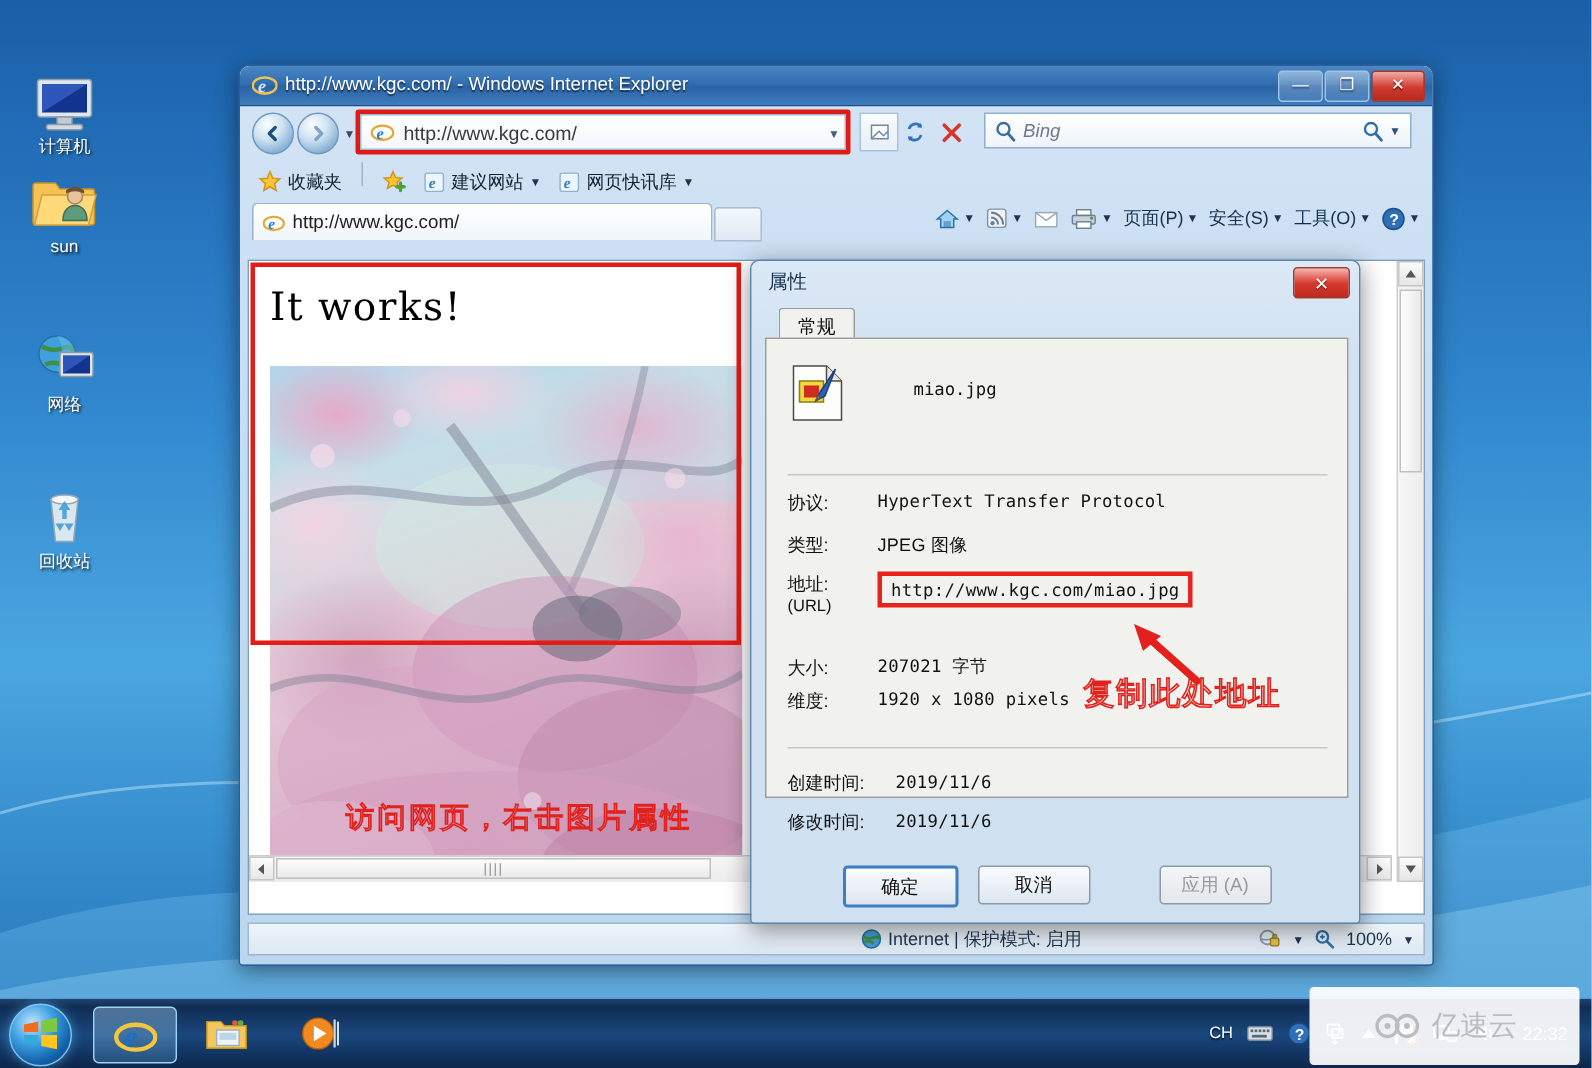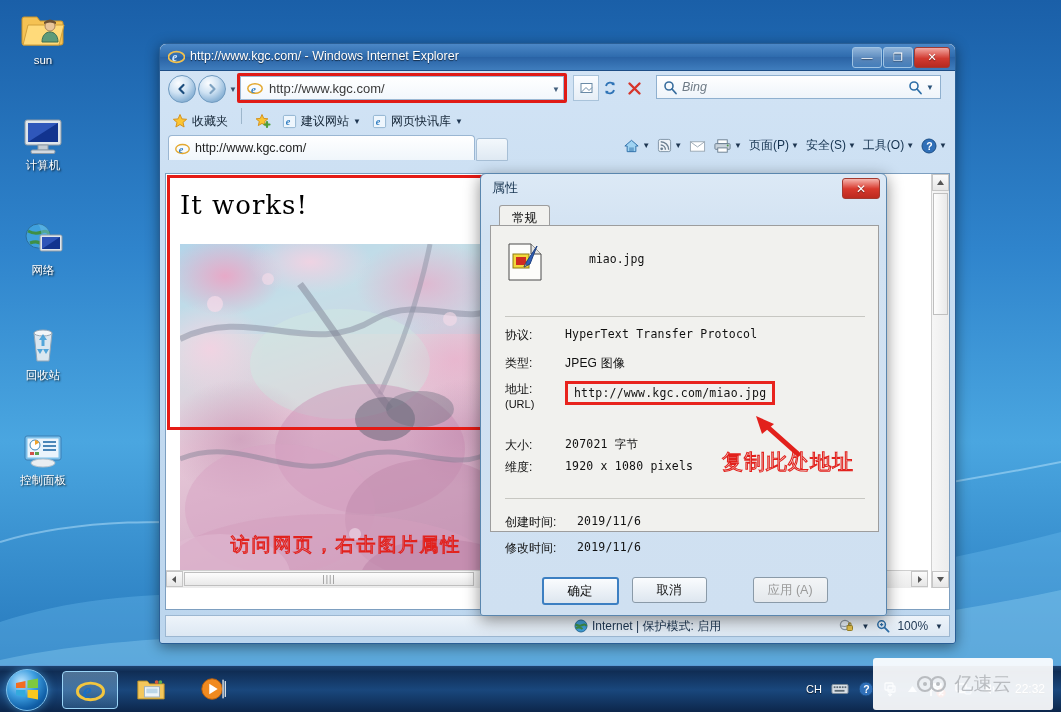--- a/index.html
+++ b/index.html
@@ -100,21 +100,21 @@
   .hs-thumb{position:absolute;left:18px;top:1px;width:290px;height:14px;
     background:linear-gradient(180deg,#fdfdfd,#e9e9e9);border:1px solid #bfbfbf;box-sizing:border-box;
     display:flex;align-items:center;justify-content:center;color:#8d8d8d;font-size:9px;letter-spacing:1px;}
   
   .statusbar{position:absolute;left:5px;bottom:6px;width:785px;height:22px;
     background:linear-gradient(180deg,#eef4fa,#dde8f3);border:1px solid #9cb7d1;
     box-sizing:border-box;display:flex;align-items:center;font-size:12px;color:#1c3550;}
   .sb-zone{margin-left:408px;display:flex;align-items:center;gap:4px;}
   .sb-right{position:absolute;right:6px;display:flex;align-items:center;gap:7px;}
   
-  .dlg{position:absolute;left:480px;top:173px;width:407px;height:443px;
+  .dlg{position:absolute;left:500px;top:173px;width:407px;height:443px;
     border:1px solid #5a86ae;border-radius:6px 6px 3px 3px;
     background:linear-gradient(180deg,#dce9f6 0%,#d2e2f2 14%,#cfe0f1 100%);
     box-shadow:0 4px 16px rgba(0,0,0,.45);box-sizing:border-box;}
   .dlg-title{height:27px;position:relative;}
   .dlg-title .t{position:absolute;left:11px;top:5px;font-size:13px;color:#16334f;}
   .dlg-close{position:absolute;right:6px;top:4px;width:36px;height:19px;border-radius:3px;
     border:1px solid #a33a30;background:linear-gradient(180deg,#f6b5ae,#d8392d 52%,#bc2a1f);
     display:flex;align-items:center;justify-content:center;color:#fff;font-size:12px;
     text-shadow:0 1px 1px rgba(0,0,0,.5);cursor:default;}
   .dlg-body{position:absolute;left:9px;top:31px;width:389px;height:370px;}
@@ -161,44 +161,44 @@
 <body>
 
 <svg class="wall-swoosh" viewBox="0 0 1061 290" preserveAspectRatio="none">
   <path d="M0,200 C240,120 520,250 1061,110 L1061,290 L0,290 Z" fill="rgba(120,200,245,.30)"></path>
   <path d="M0,238 C300,175 600,268 1061,168 L1061,290 L0,290 Z" fill="rgba(160,220,250,.32)"></path>
   <path d="M0,120 C200,60 430,165 1061,40" stroke="rgba(200,235,255,.45)" stroke-width="2" fill="none"></path>
 </svg>
 
 <div class="desktop-icons">
 
+  <div class="dicon" style="margin-top:46px;">
+    <div class="glyph">
+      <svg width="48" height="44" viewBox="0 0 48 44">
+        <rect x="6" y="7" width="36" height="25" rx="2" fill="#dfe6ec" stroke="#8d9aa6"></rect>
+        <rect x="9" y="10" width="30" height="19" fill="#12348f"></rect>
+        <path d="M9 10 h30 l-30 19z" fill="#3a63c9" opacity=".75"></path>
+        <rect x="19" y="32" width="10" height="5" fill="#c3ccd4" stroke="#8d9aa6"></rect>
+        <rect x="12" y="37" width="24" height="3.5" rx="1.6" fill="#d3dae1" stroke="#8d9aa6"></rect>
+      </svg>
+    </div>
+    <div class="lbl">计算机</div>
+  </div>
+
   <div class="dicon" style="margin-top:8px;">
     <div class="glyph">
       <svg width="48" height="44" viewBox="0 0 48 44">
         <path d="M5 9 h13 l3 4 h21 a2 2 0 0 1 2 2 v20 a2 2 0 0 1 -2 2 H5 a2 2 0 0 1 -2 -2 V11 a2 2 0 0 1 2 -2z" fill="#f5c253" stroke="#c8922b"></path>
         <path d="M9 17 h36 l-5 20 H4 z" fill="#ffda7a" stroke="#d2a03a"></path>
         <circle cx="31" cy="18" r="5" fill="#e8c49a" stroke="#a8835c"></circle>
         <path d="M23 34 c0-7 4-10 8-10 s8 3 8 10z" fill="#5e9b7a" stroke="#3c6e55"></path>
         <path d="M25 14 q6-5 12 0 l0 2 q-6-3-12 0z" fill="#6d5031"></path>
       </svg>
     </div>
     <div class="lbl">sun</div>
-  </div>
-
-  <div class="dicon" style="margin-top:46px;">
-    <div class="glyph">
-      <svg width="48" height="44" viewBox="0 0 48 44">
-        <rect x="6" y="7" width="36" height="25" rx="2" fill="#dfe6ec" stroke="#8d9aa6"></rect>
-        <rect x="9" y="10" width="30" height="19" fill="#12348f"></rect>
-        <path d="M9 10 h30 l-30 19z" fill="#3a63c9" opacity=".75"></path>
-        <rect x="19" y="32" width="10" height="5" fill="#c3ccd4" stroke="#8d9aa6"></rect>
-        <rect x="12" y="37" width="24" height="3.5" rx="1.6" fill="#d3dae1" stroke="#8d9aa6"></rect>
-      </svg>
-    </div>
-    <div class="lbl">计算机</div>
   </div>
 
   <div class="dicon" style="margin-top:46px;">
     <div class="glyph">
       <svg width="48" height="44" viewBox="0 0 48 44">
         <circle cx="19" cy="18" r="12" fill="#3fa0dd" stroke="#2b6f9e"></circle>
         <path d="M9 13 q7 4 14 1 q5-2 7 2 M11 25 q8-3 13 2" stroke="#3f8f46" stroke-width="3" fill="none"></path>
         <path d="M19 6 a12 12 0 0 1 0 24 a7 14 0 0 0 0 -24z" fill="#69bde8" opacity=".5"></path>
         <rect x="21" y="17" width="22" height="16" rx="1.5" fill="#dfe6ec" stroke="#8d9aa6"></rect>
         <rect x="23" y="19" width="18" height="12" fill="#12348f"></rect>
@@ -214,37 +214,20 @@
         <path d="M15 10 h18 l-3 28 h-12z" fill="#e8eef3" stroke="#9aa8b4" opacity=".92"></path>
         <ellipse cx="24" cy="10" rx="9" ry="3" fill="#f2f6f9" stroke="#9aa8b4"></ellipse>
         <path d="M20 17 l4 -6 l4 6 h-2.5 v6 h-3 v-6z" fill="#3b9ad6" opacity=".85"></path>
         <path d="M18 26 l6 0 l-3 5z" fill="#3b9ad6" opacity=".85"></path>
         <path d="M30 26 l-6 0 l3 5z" fill="#3b9ad6" opacity=".85"></path>
       </svg>
     </div>
     <div class="lbl">回收站</div>
   </div>
 
-  <div class="dicon" style="margin-top:46px;">
-    <div class="glyph">
-      <svg width="48" height="44" viewBox="0 0 48 44">
-        <rect x="6" y="8" width="36" height="24" rx="2" fill="#7cc0ea" stroke="#3b7fb5"></rect>
-        <rect x="8.5" y="10.5" width="31" height="19" fill="#eaf4fc"></rect>
-        <circle cx="16" cy="17" r="5" fill="#ffffff" stroke="#3f88bd"></circle>
-        <path d="M16 17 l0 -5 a5 5 0 0 1 4.3 2.5z" fill="#f0a32c"></path>
-        <rect x="24" y="13" width="13" height="2" fill="#4a86b8"></rect>
-        <rect x="24" y="17" width="13" height="2" fill="#4a86b8"></rect>
-        <rect x="24" y="21" width="13" height="2" fill="#4a86b8"></rect>
-        <rect x="11" y="24" width="4" height="3" fill="#d0504a"></rect>
-        <rect x="16" y="24" width="4" height="3" fill="#5aa150"></rect>
-        <ellipse cx="24" cy="35" rx="12" ry="4" fill="#e9eef2" stroke="#b6c2cc"></ellipse>
-      </svg>
-    </div>
-    <div class="lbl">控制面板</div>
-  </div>
 </div>
 
 <div class="ie-window">
 
   <div class="ie-titlebar">
     <svg class="ie-title-ico" viewBox="0 0 17 17">
       <ellipse cx="8.5" cy="9" rx="8" ry="5.4" fill="none" stroke="#f2c14e" stroke-width="1.7"></ellipse>
       <text x="4" y="13" font-size="12" font-family="Liberation Serif, serif" fill="#cfe8ff" font-style="italic" font-weight="bold">e</text>
     </svg>
     <div class="ie-title-txt">http://www.kgc.com/ - Windows Internet Explorer</div>

